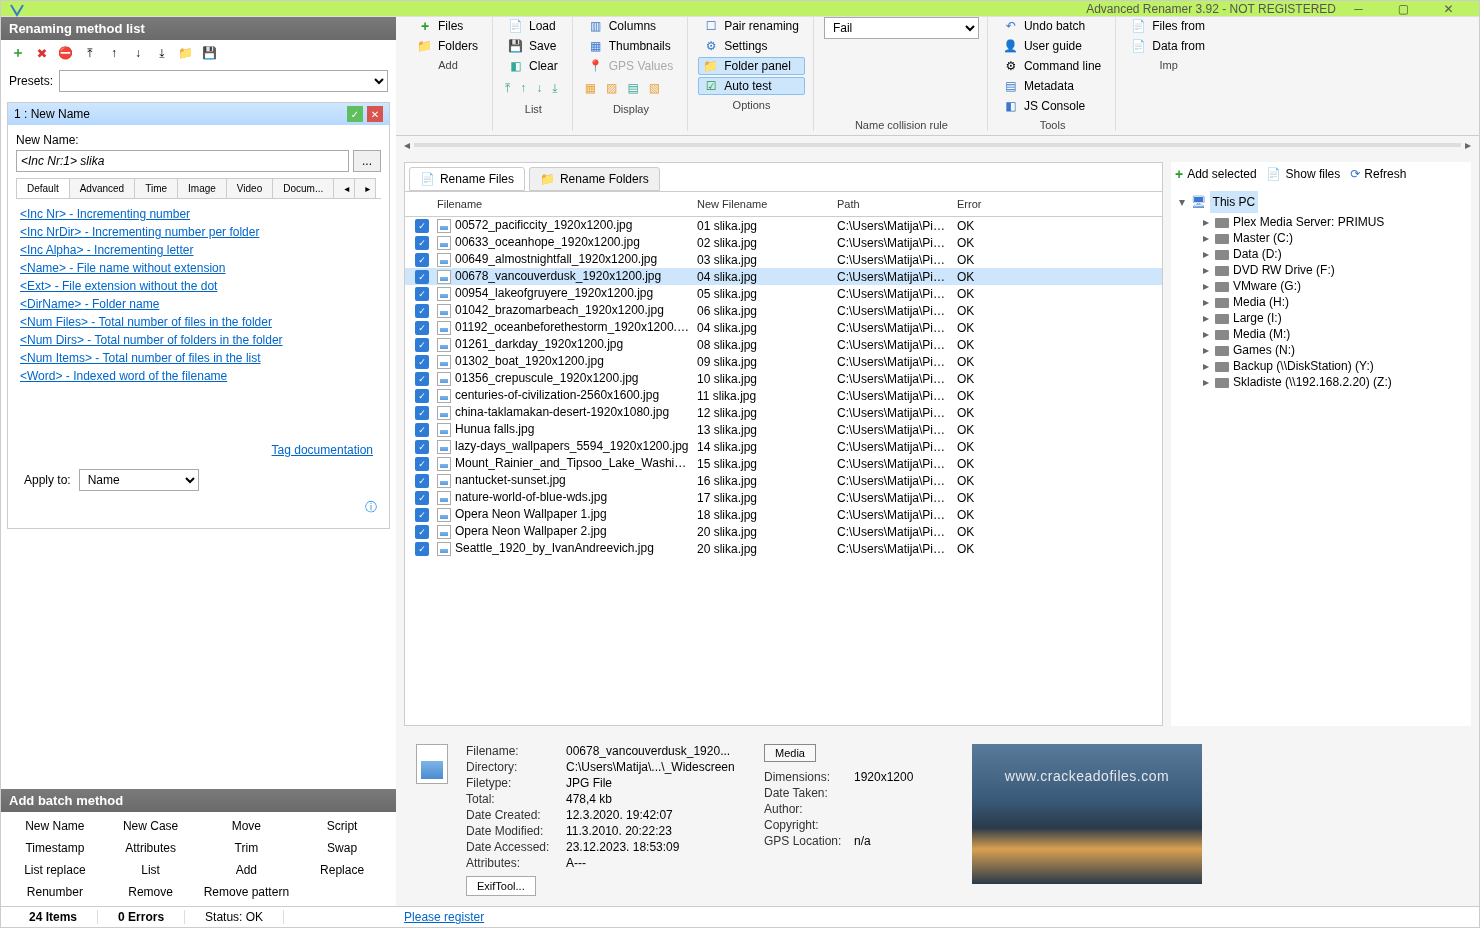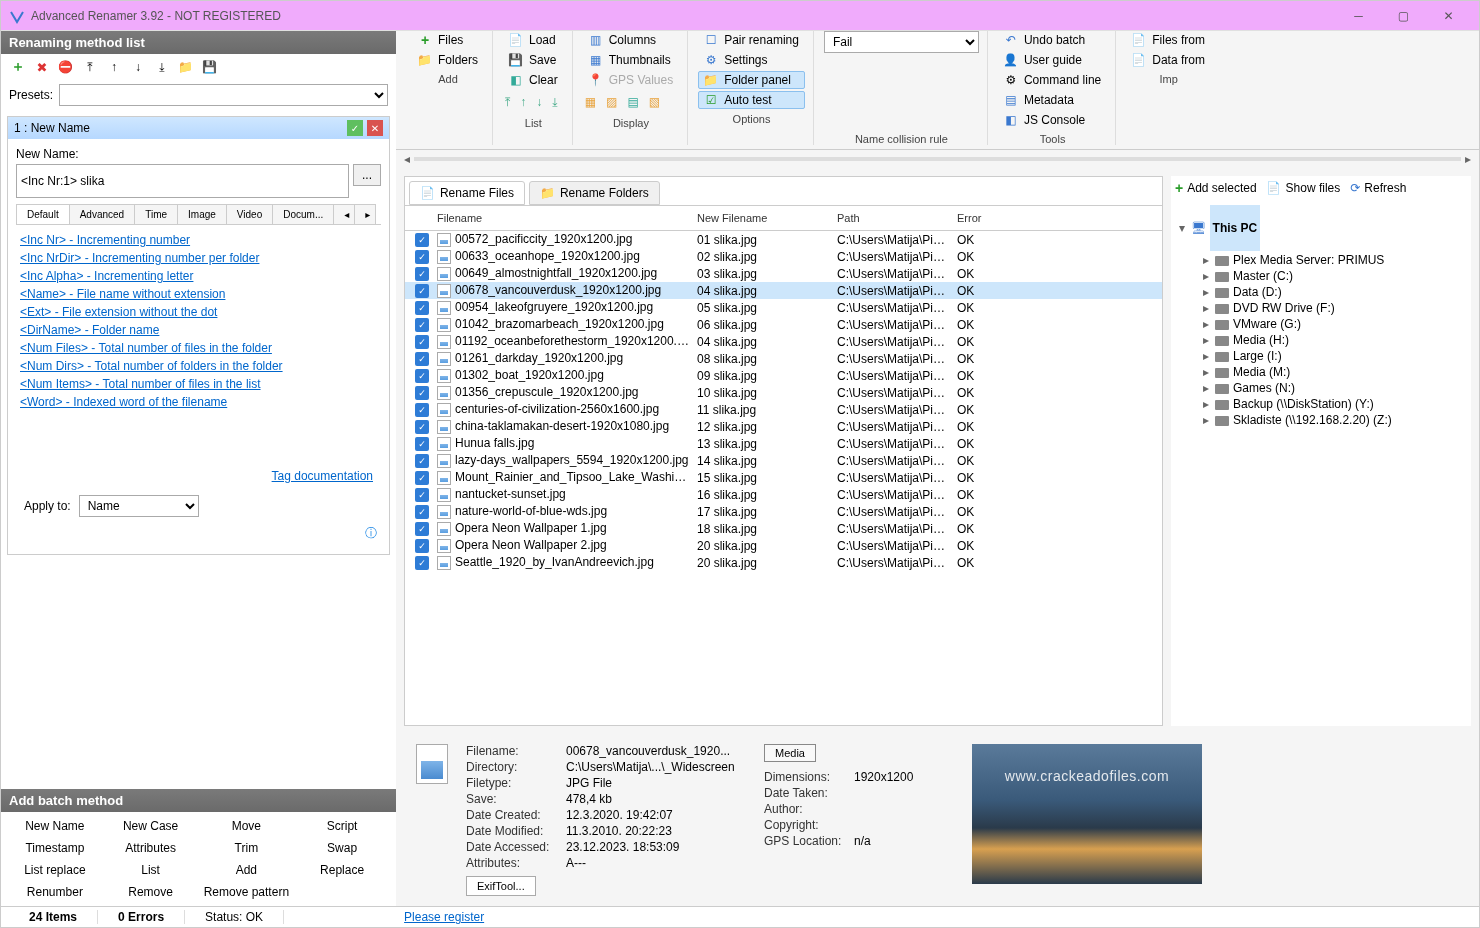--- a/index.html
+++ b/index.html
@@ -1,18 +1,18 @@
 <!DOCTYPE html>
 <html><head>
 <meta charset="utf-8">
 <style>
 * { box-sizing: border-box; margin: 0; padding: 0; font-family: "Segoe UI", Tahoma, sans-serif; font-size: 12px; }
 body { background: #f0f0f0; width: 1480px; height: 928px; overflow: hidden; }
 .window { background: #f5f5f5; width: 100%; height: 100%; display: flex; flex-direction: column; border: 1px solid #ccc; }
-.titlebar { height: 30px; display: flex; align-items: center; padding: 0 8px; background: #f0abfc; border-bottom: 1px solid #e0e0e0; }
+.titlebar { height: 16px; display: flex; align-items: center; padding: 0 8px; background: #bef264; border-bottom: 1px solid #e0e0e0; text-align: right; }
 .titlebar-icon { width: 16px; height: 16px; margin-right: 6px; color: #3a78cf; }
 .titlebar-title { flex: 1; color: #555; }
 .win-controls { display: flex; }
 .win-btn { width: 45px; height: 28px; display: flex; align-items: center; justify-content: center; color: #555; }
 .main { display: flex; flex: 1; min-height: 0; }
 .left-col { width: 395px; display: flex; flex-direction: column; background: #fff; }
 .right-col { flex: 1; display: flex; flex-direction: column; min-width: 0; }
 .section-header { background: linear-gradient(#7a7a7a,#6a6a6a); color: #fff; font-weight: bold; padding: 4px 8px; font-size: 13px; }
 .toolbar-row { display: flex; align-items: center; gap: 6px; padding: 4px 8px; background: #fff; }
 .icon-btn { width: 18px; height: 18px; display: flex; align-items: center; justify-content: center; cursor: pointer; }
@@ -20,21 +20,21 @@
 .red-x { color: #d33; font-size: 13px; }
 .orange-folder { color: #e8a33d; }
 .red-save { color: #c0392b; }
 .presets-row { display: flex; align-items: center; gap: 6px; padding: 4px 8px; background: #fff; }
 .combo { border: 1px solid #aaa; background: #fff; height: 22px; padding: 0 4px; }
 .method-panel { margin: 6px; border: 1px solid #ccc; background: #fff; }
 .method-title { background: linear-gradient(#cfe7ff,#b6d8ff); padding: 3px 6px; display: flex; align-items: center; }
 .method-title-check { width: 16px; height: 16px; background: #5fbf5f; color: #fff; display: flex; align-items: center; justify-content: center; margin-left: auto; font-size: 10px; }
 .method-title-close { width: 16px; height: 16px; background: #d9534f; color: #fff; display: flex; align-items: center; justify-content: center; margin-left: 4px; font-size: 10px; }
 .method-body { padding: 8px; }
-.text-input { border: 1px solid #aaa; height: 34px; padding: 0 4px; width: 100%; }
+.text-input { border: 1px solid #aaa; height: 22px; padding: 0 4px; width: 100%; font-style: italic; }
 .input-row { display: flex; gap: 4px; margin-bottom: 6px; }
 .btn-sm { border: 1px solid #aaa; background: #f0f0f0; height: 22px; padding: 0 8px; cursor: pointer; }
 .tabs { display: flex; border-bottom: 1px solid #ccc; }
 .tab { padding: 4px 10px; border: 1px solid #ccc; border-bottom: none; background: #f5f5f5; margin-right: -1px; cursor: pointer; font-size: 10px; }
 .tab.active { background: #fff; }
 .tab-nav { width: 16px; text-align: center; }
 .tag-list { padding: 6px 4px; height: 240px; overflow: auto; }
 .tag-link { color: #0066cc; text-decoration: underline; display: block; padding: 2px 0; cursor: pointer; }
 .tag-doc-link { text-align: right; padding: 4px 8px; }
 .apply-row { display: flex; align-items: center; gap: 8px; padding: 8px; }
@@ -68,21 +68,21 @@
 .file-icon { width: 14px; height: 14px; border: 1px solid #aaa; background: #fff; display: inline-block; vertical-align: middle; margin-right: 4px; position: relative; }
 .file-icon::after { content: ""; position: absolute; left: 2px; right: 2px; top: 6px; bottom: 2px; background: linear-gradient(#7fb4e8,#5a9ee0); }
 .tree-panel { width: 300px; background: #fff; display: flex; flex-direction: column; }
 .tree-toolbar { display: flex; gap: 10px; padding: 4px; align-items: center; flex-wrap: wrap; }
 .tree-action { display: flex; align-items: center; gap: 4px; cursor: pointer; font-size: 11px; }
 .tree { flex: 1; overflow: auto; padding: 4px; font-size: 11px; }
 .tree-node { padding: 1px 0 1px 4px; white-space: nowrap; }
 .tree-indent { padding-left: 28px; }
 .tree-toggle { display: inline-block; width: 12px; cursor: pointer; color: #666; }
 .drive-icon { display: inline-block; width: 14px; height: 10px; background: #888; border-radius: 1px; margin-right: 4px; vertical-align: middle; }
-.selected-node { background: #cde6fb; display: inline-block; padding: 16px 3px; font-weight: bold; }
+.selected-node { background: #cde6fb; display: inline-block; padding: 4px 3px; }
 .details { display: flex; padding: 10px 20px; gap: 18px; background: #f5f5f5; }
 .details-icon { width: 32px; height: 40px; border: 1px solid #aaa; background: #fff; position: relative; }
 .details-icon::after { content: ""; position: absolute; left: 4px; right: 4px; top: 16px; bottom: 4px; background: linear-gradient(#7fb4e8,#4a8bd0); }
 .details-grid { display: grid; grid-template-columns: 100px 180px; row-gap: 2px; font-size: 11px; }
 .details-grid .lbl { color: #333; }
 .exif-btn { border: 1px solid #aaa; background: #fff; padding: 3px 10px; cursor: pointer; margin-top: 6px; font-size: 11px; }
 .media-box { }
 .media-btn { border: 1px solid #888; padding: 2px 10px; background: #f8f8f8; font-size: 11px; }
 .thumb { width: 230px; height: 140px; background: linear-gradient(#5a7a9a 0%, #3a5a7a 40%, #2a3a4a 60%, #d8a050 75%, #2a3a4a 100%); position: relative; display: flex; align-items: center; justify-content: center; }
 .thumb-wm { color: rgba(255,255,255,0.85); font-size: 14px; font-family: Arial; letter-spacing: 0.5px; position: absolute; top: 24px; }
@@ -535,21 +535,21 @@
       <div class="details">
         <div class="details-icon"></div>
         <div>
           <div class="details-grid">
             <span class="lbl">Filename:</span>
               <span>00678_vancouverdusk_1920...</span>
             <span class="lbl">Directory:</span>
               <span>C:\Users\Matija\...\_Widescreen</span>
             <span class="lbl">Filetype:</span>
               <span>JPG File</span>
-            <span class="lbl">Save:</span>
+            <span class="lbl">Total:</span>
               <span>478,4 kb</span>
             <span class="lbl">Date Created:</span>
               <span>12.3.2020. 19:42:07</span>
             <span class="lbl">Date Modified:</span>
               <span>11.3.2010. 20:22:23</span>
             <span class="lbl">Date Accessed:</span>
               <span>23.12.2023. 18:53:09</span>
             <span class="lbl">Attributes:</span>
               <span>A---</span>
           </div>

